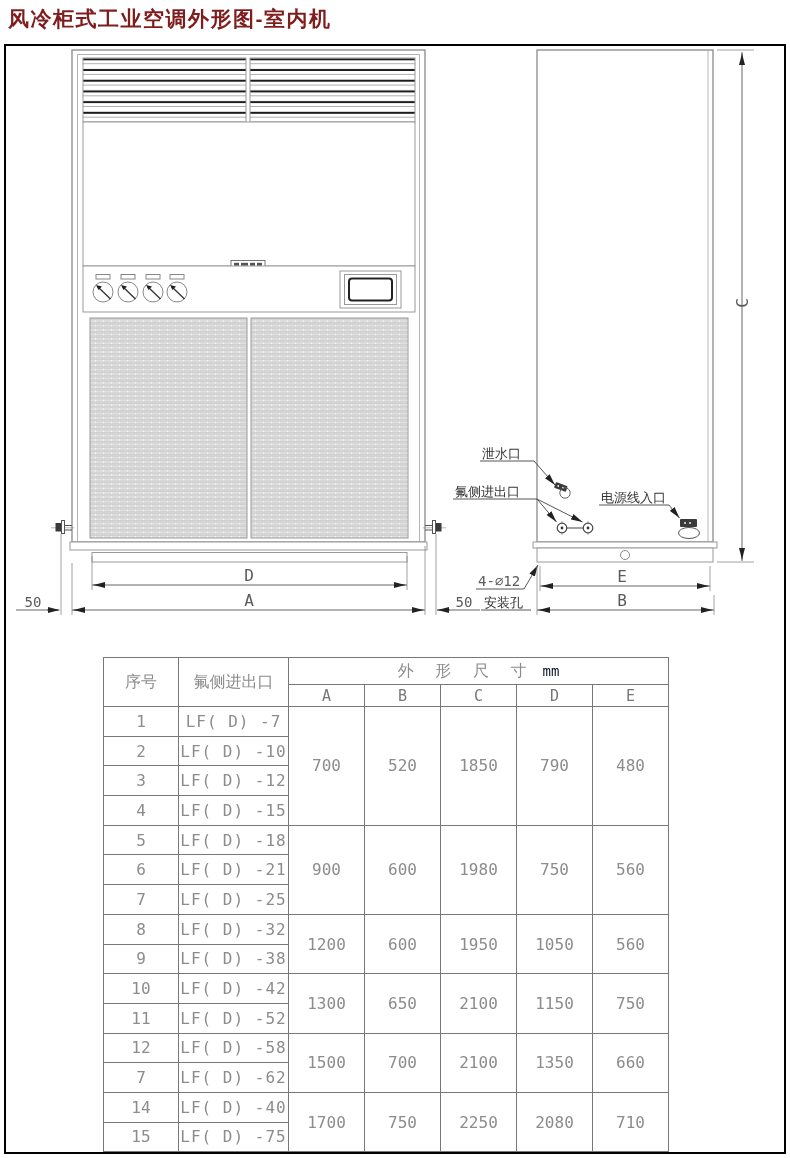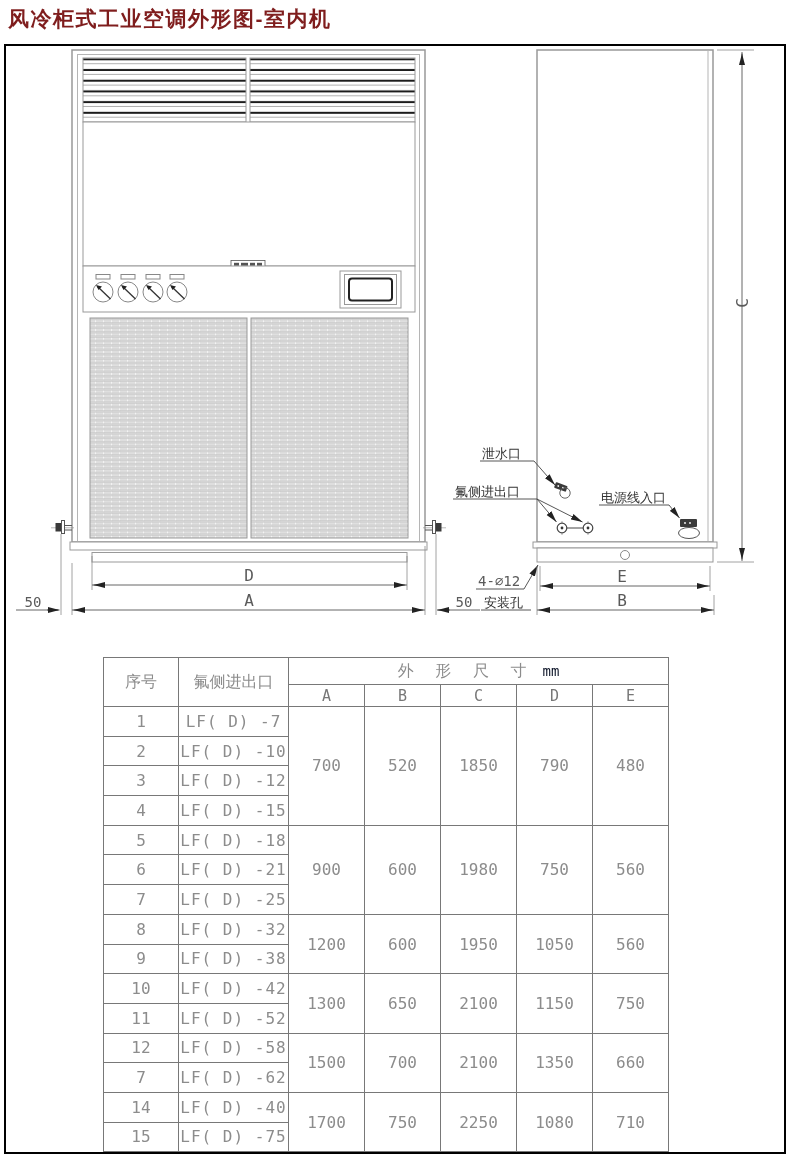--- a/index.html
+++ b/index.html
@@ -334,21 +334,21 @@
         <td>7</td>
         <td class="model">LF( D) -62</td>
       </tr>
 
       <tr class="dr">
         <td>14</td>
         <td class="model">LF( D) -40</td>
         <td rowspan="2">1700</td>
         <td rowspan="2">750</td>
         <td rowspan="2">2250</td>
-        <td rowspan="2">1080</td>
+        <td rowspan="2">2080</td>
         <td rowspan="2">710</td>
       </tr>
       <tr class="dr">
         <td>15</td>
         <td class="model">LF( D) -75</td>
       </tr>
     </tbody>
   </table>
 </div>
 

